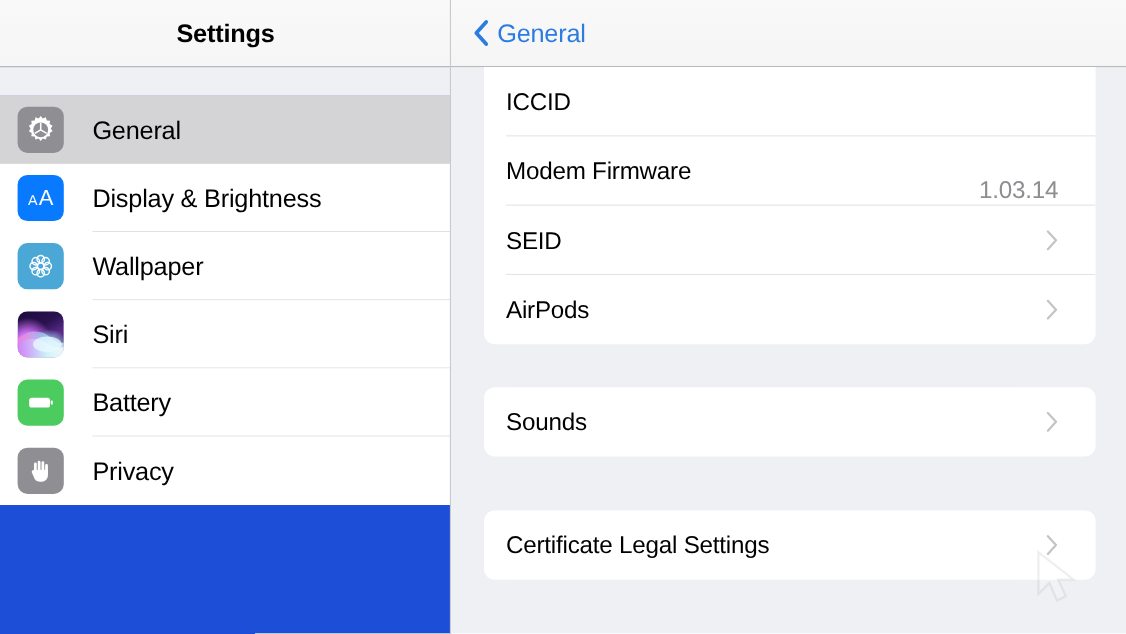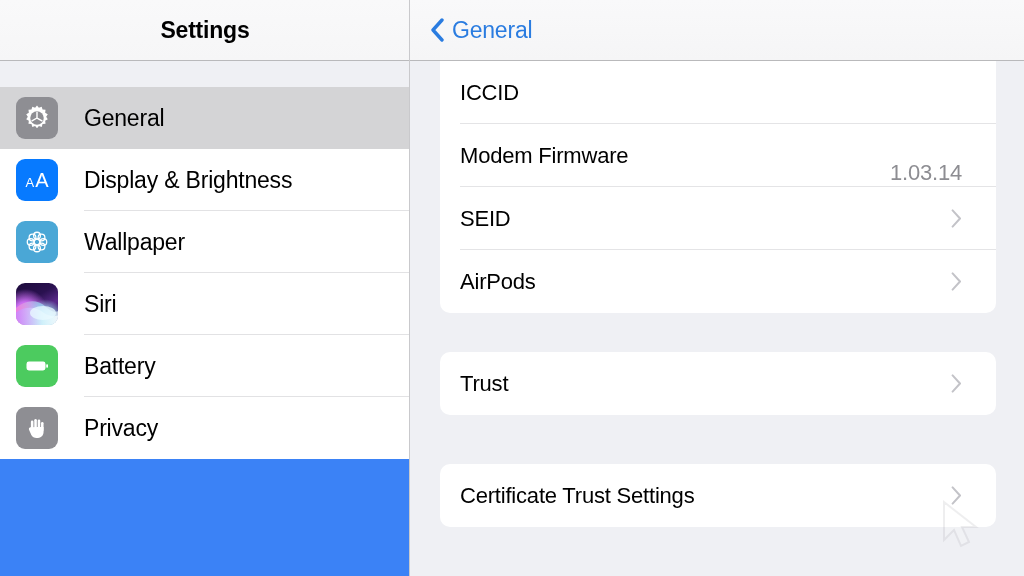--- a/index.html
+++ b/index.html
@@ -19,21 +19,21 @@
     height: 576px;
     display: flex;
     background: #ffffff;
   }
 
   
   #sidebar {
     position: relative;
     width: 410px;
     height: 576px;
-    background: #3b82f6;
+    background: #1d4ed8;
     flex: 0 0 410px;
     overflow: hidden;
   }
 
   .sidebar-header {
     height: 61px;
     background: linear-gradient(to bottom, #f9f9fa 0%, #f6f6f7 100%);
     border-bottom: 1px solid #b9b9bb;
     display: flex;
     align-items: center;
@@ -423,33 +423,33 @@
               <path d="M1.6 1.4 L9.0 9.5 L1.6 17.6" fill="none" stroke="#c3c3c8" stroke-width="2" stroke-linecap="round" stroke-linejoin="round"></path>
             </svg>
           </div>
           <div class="dsep"></div>
         </div>
 
       </div>
 
       <div class="card" style="top:291px;">
         <div class="drow last">
-          <span class="dlabel">Trust</span>
+          <span class="dlabel">Sounds</span>
           <div class="dright">
             <svg class="chev" viewBox="0 0 11 19" aria-hidden="true">
               <path d="M1.6 1.4 L9.0 9.5 L1.6 17.6" fill="none" stroke="#c3c3c8" stroke-width="2" stroke-linecap="round" stroke-linejoin="round"></path>
             </svg>
           </div>
           <div class="dsep"></div>
         </div>
       </div>
 
       <div class="card" style="top:403px;">
         <div class="drow last">
-          <span class="dlabel">Certificate Trust Settings</span>
+          <span class="dlabel">Certificate Legal Settings</span>
           <div class="dright">
             <svg class="chev" viewBox="0 0 11 19" aria-hidden="true">
               <path d="M1.6 1.4 L9.0 9.5 L1.6 17.6" fill="none" stroke="#c3c3c8" stroke-width="2" stroke-linecap="round" stroke-linejoin="round"></path>
             </svg>
           </div>
           <div class="dsep"></div>
         </div>
       </div>
 
     </div>

